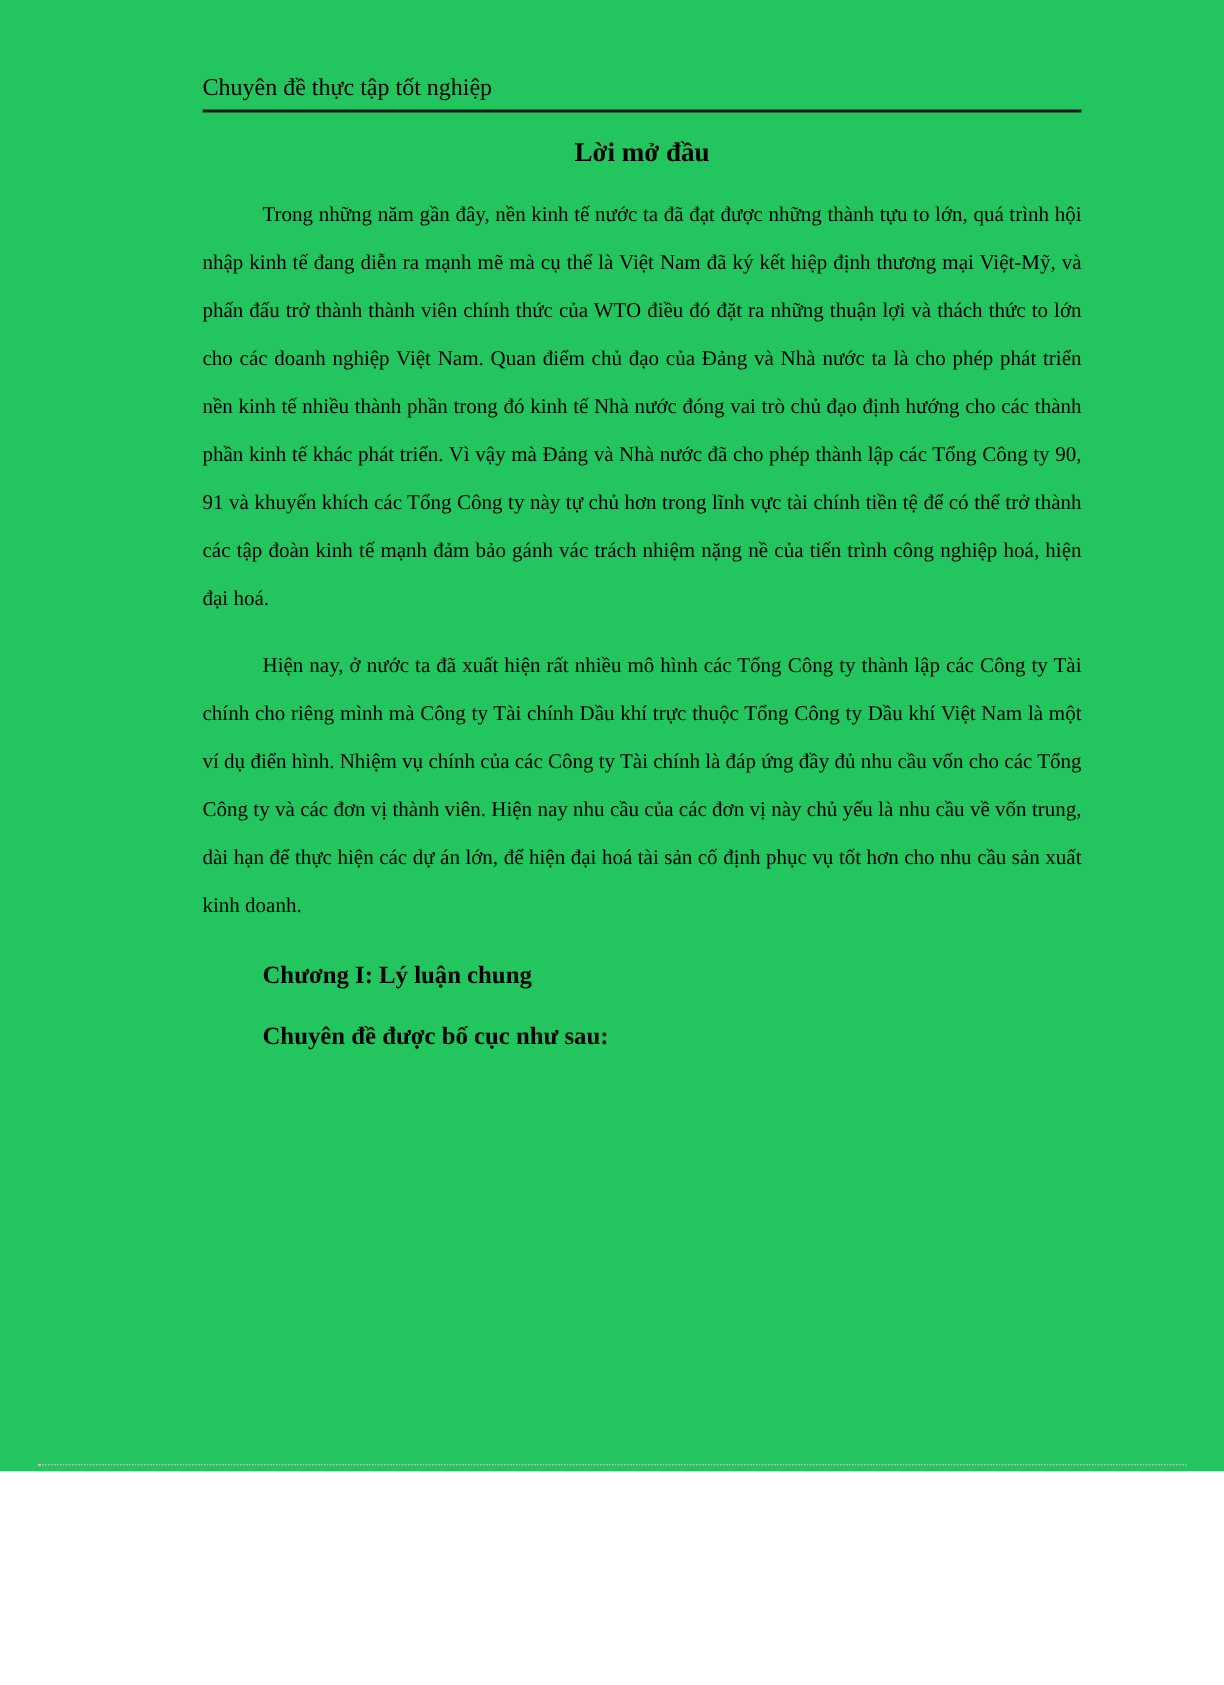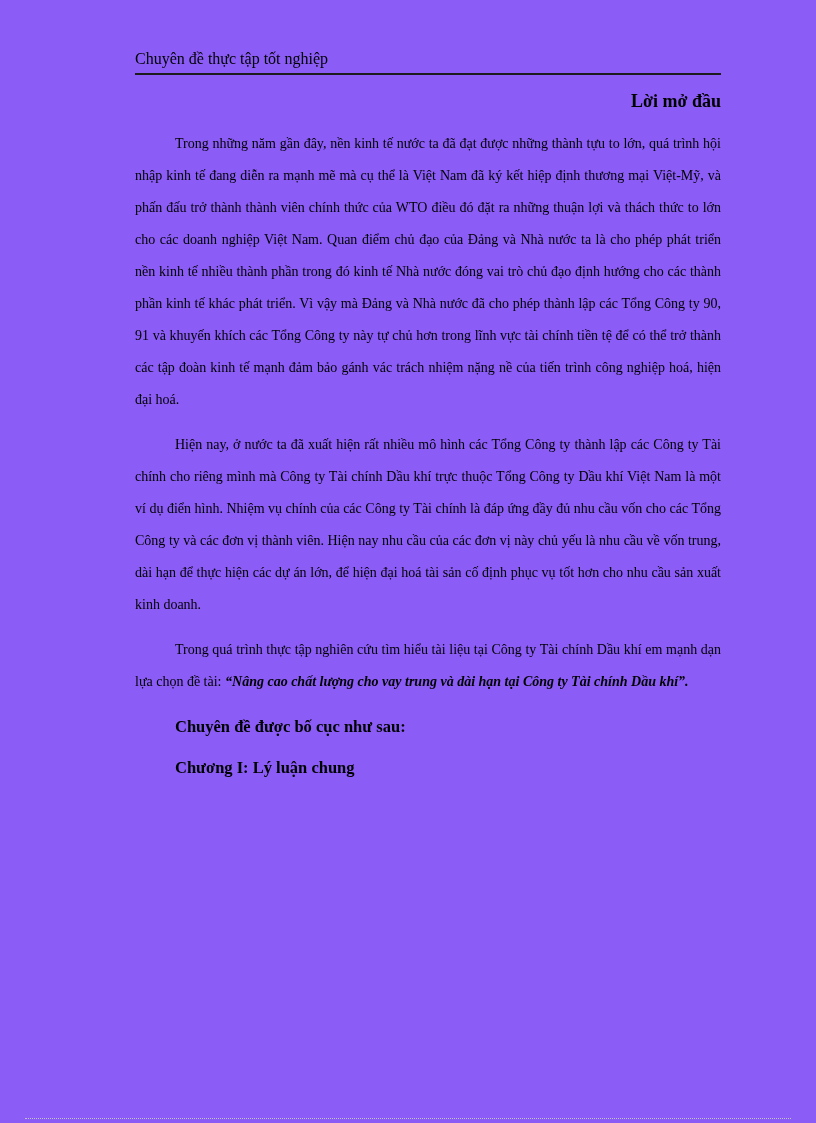--- a/index.html
+++ b/index.html
@@ -4,40 +4,40 @@
 <style>
   * { margin: 0; padding: 0; box-sizing: border-box; }
   html, body {
     background: #ffffff;
     font-family: "Liberation Serif", "DejaVu Serif", serif;
     color: #000000;
   }
   .page {
     position: relative;
     width: 816px;
-    height: 1123px;
-    background: #8b5cf6;
+    height: 981px;
+    background: #22c55e;
     overflow: hidden;
   }
   .content {
     position: absolute;
     left: 135px;
     top: 48px;
     width: 586px;
   }
   .doc-header {
     font-size: 16px;
     line-height: 22px;
     padding-bottom: 3px;
     border-bottom: 2px solid #1c1c1c;
   }
   .doc-title {
     font-size: 18px;
     font-weight: bold;
-    text-align: right;
+    text-align: center;
     margin: 13px 0 14px 0;
     line-height: 26px;
   }
   .body-par {
     font-size: 14px;
     line-height: 32px;
     text-align: justify;
     text-indent: 40px;
     margin: 0 0 13px 0;
   }
@@ -70,23 +70,22 @@
     <div class="doc-header">
       <span>Chuyên đề thực tập tốt nghiệp</span>
     </div>
 
     <h1 class="doc-title">Lời mở đầu</h1>
 
     <p class="body-par">Trong những năm gần đây, nền kinh tế nước ta đã đạt được những thành tựu to lớn, quá trình hội nhập kinh tế đang diễn ra mạnh mẽ mà cụ thể là Việt Nam đã ký kết hiệp định thương mại Việt-Mỹ, và phấn đấu trở thành thành viên chính thức của WTO điều đó đặt ra những thuận lợi và thách thức to lớn cho các doanh nghiệp Việt Nam. Quan điểm chủ đạo của Đảng và Nhà nước ta là cho phép phát triển nền kinh tế nhiều thành phần trong đó kinh tế Nhà nước đóng vai trò chủ đạo định hướng cho các thành phần kinh tế khác phát triển. Vì vậy mà Đảng và Nhà nước đã cho phép thành lập các Tổng Công ty 90, 91 và khuyến khích các Tổng Công ty này tự chủ hơn trong lĩnh vực tài chính tiền tệ để có thể trở thành các tập đoàn kinh tế mạnh đảm bảo gánh vác trách nhiệm nặng nề của tiến trình công nghiệp hoá, hiện đại hoá.</p>
 
     <p class="body-par">Hiện nay, ở nước ta đã xuất hiện rất nhiều mô hình các Tổng Công ty thành lập các Công ty Tài chính cho riêng mình mà Công ty Tài chính Dầu khí trực thuộc Tổng Công ty Dầu khí Việt Nam là một ví dụ điển hình. Nhiệm vụ chính của các Công ty Tài chính là đáp ứng đầy đủ nhu cầu vốn cho các Tổng Công ty và các đơn vị thành viên. Hiện nay nhu cầu của các đơn vị này chủ yếu là nhu cầu về vốn trung, dài hạn để thực hiện các dự án lớn, để hiện đại hoá tài sản cố định phục vụ tốt hơn cho nhu cầu sản xuất kinh doanh.</p>
 
-    <p class="body-par"><span>Trong quá trình thực tập nghiên cứu tìm hiểu tài liệu tại Công ty Tài chính Dầu khí em mạnh dạn lựa chọn đề tài: </span><span class="bolditalic">“Nâng cao chất lượng cho vay trung và dài hạn tại Công ty Tài chính Dầu khí”.</span></p>
+
+    <p class="heading-par">Chương I: Lý luận chung</p>
 
     <p class="heading-par">Chuyên đề được bố cục như sau:</p>
-
-    <p class="heading-par">Chương I: Lý luận chung</p>
 
 
   </div>
 
   <div class="footer-line"></div>
 </div>
 
 </body></html>

